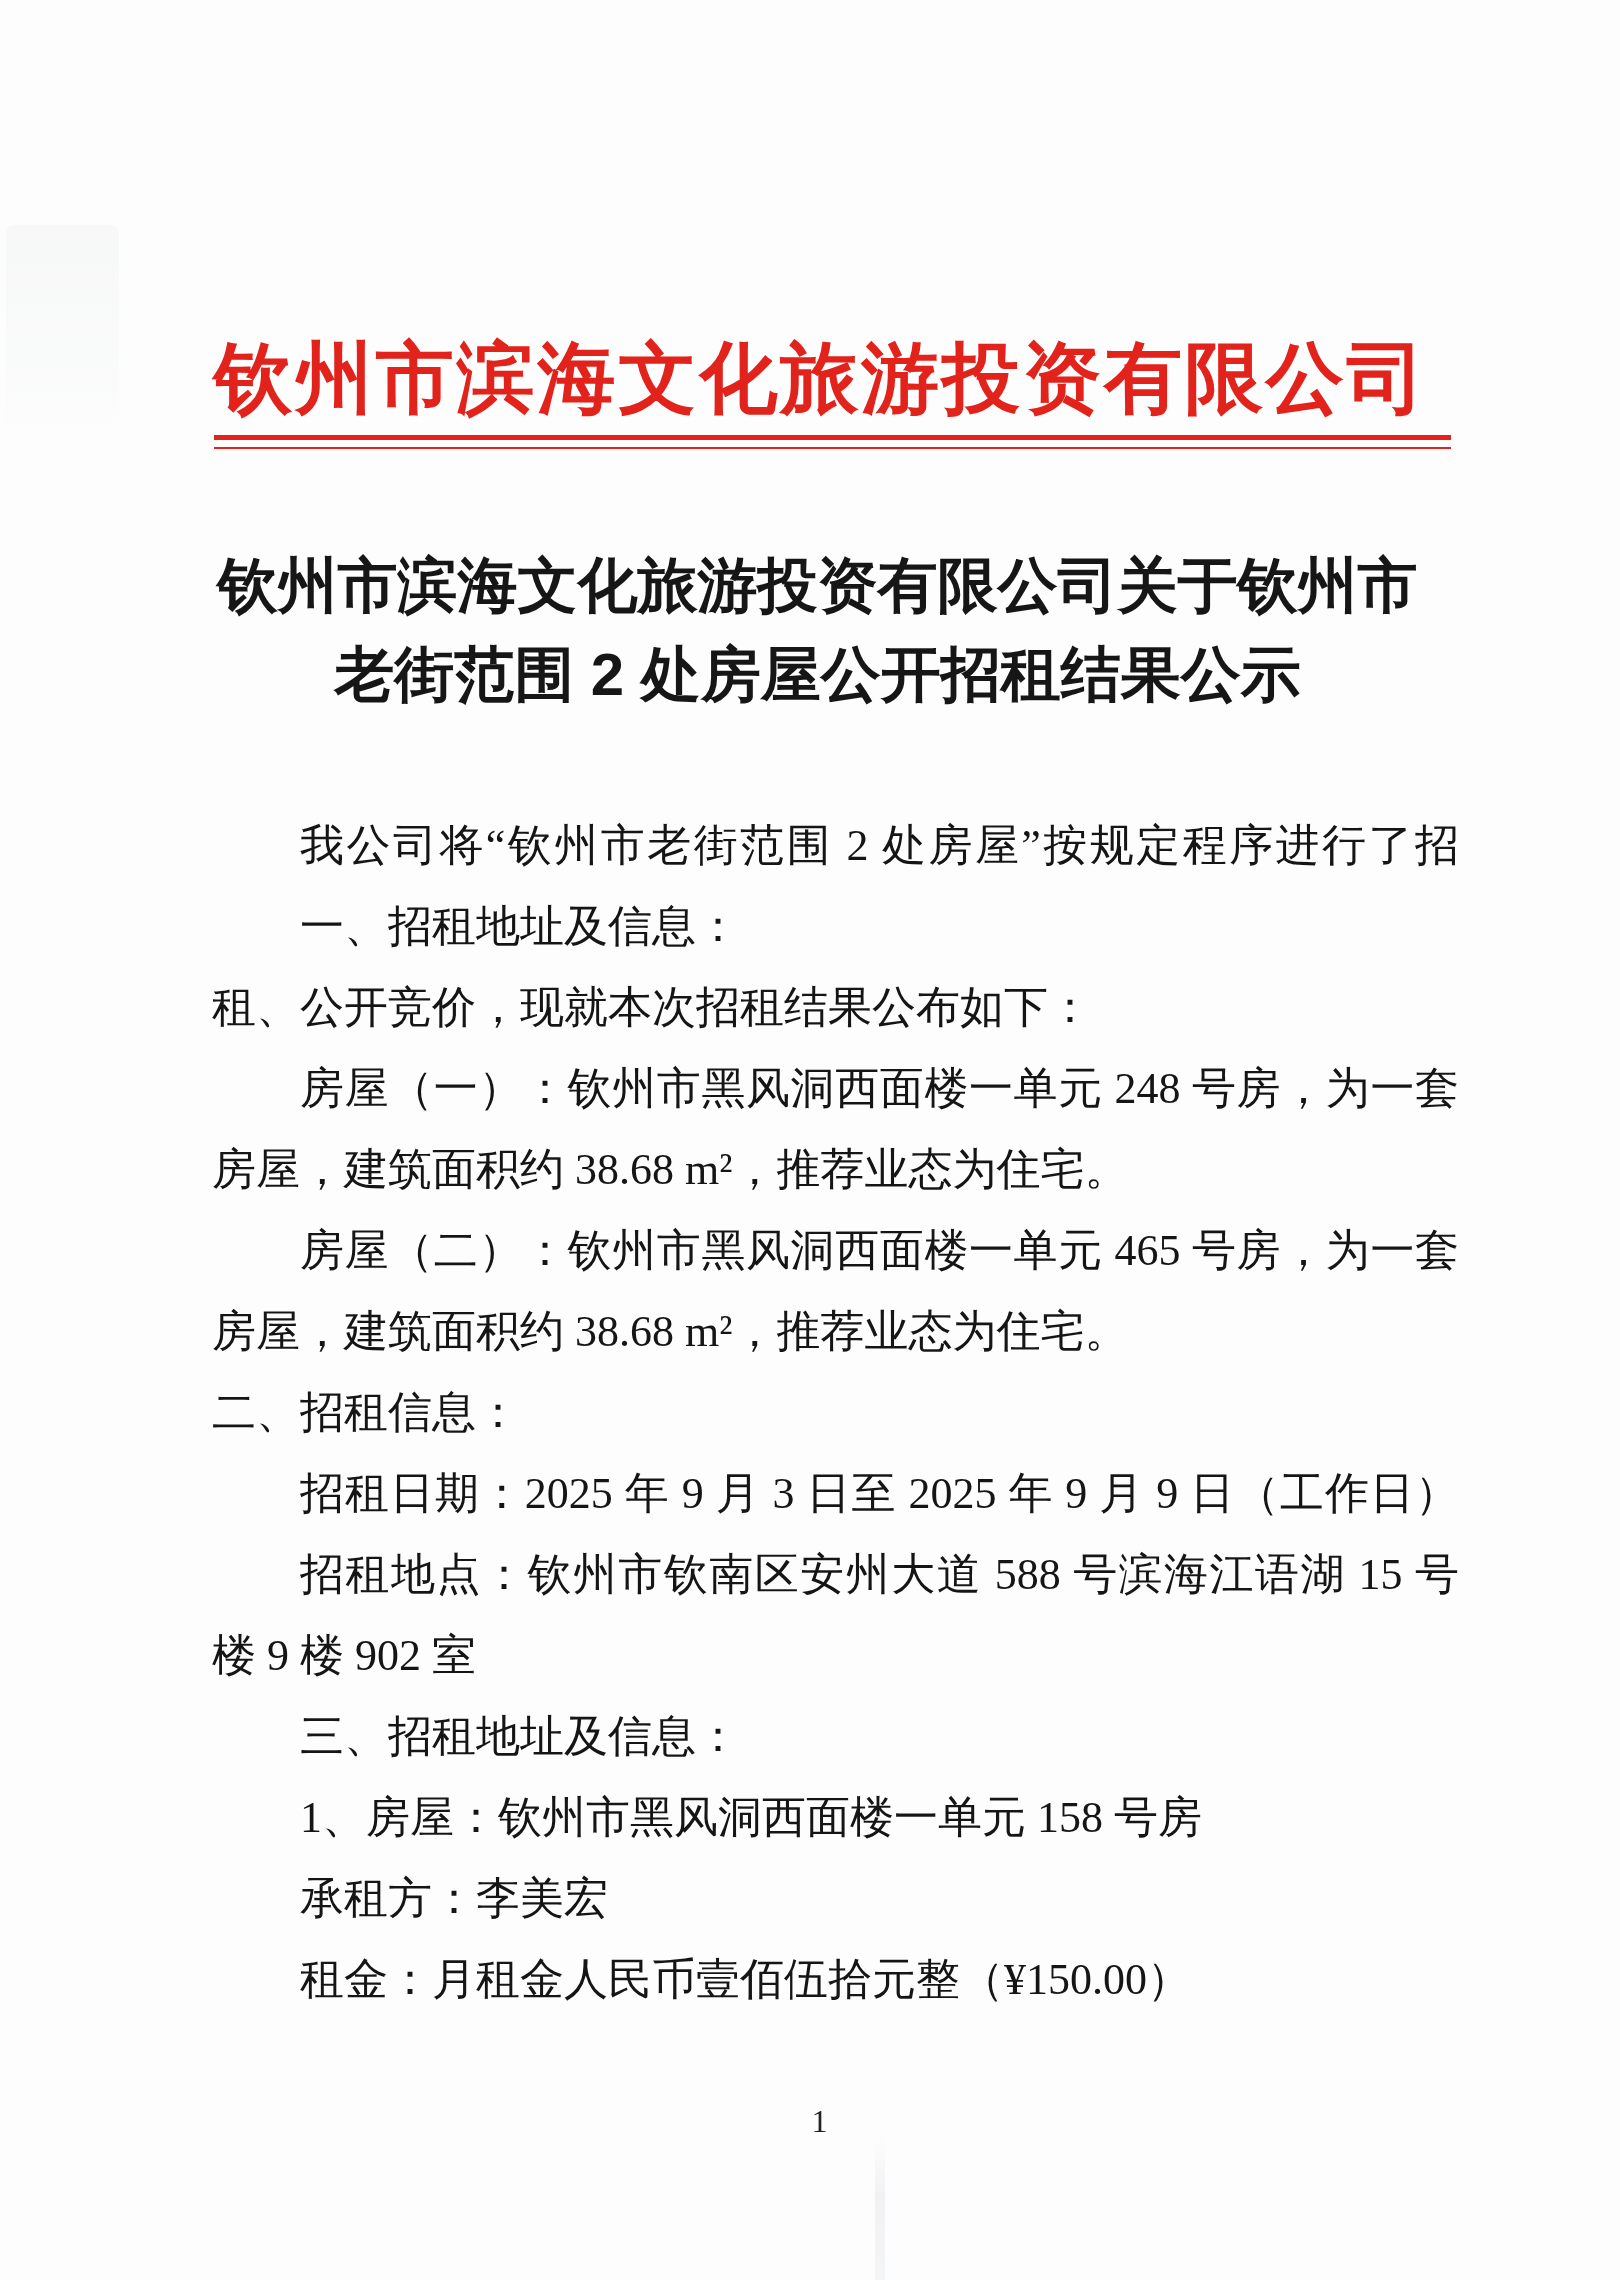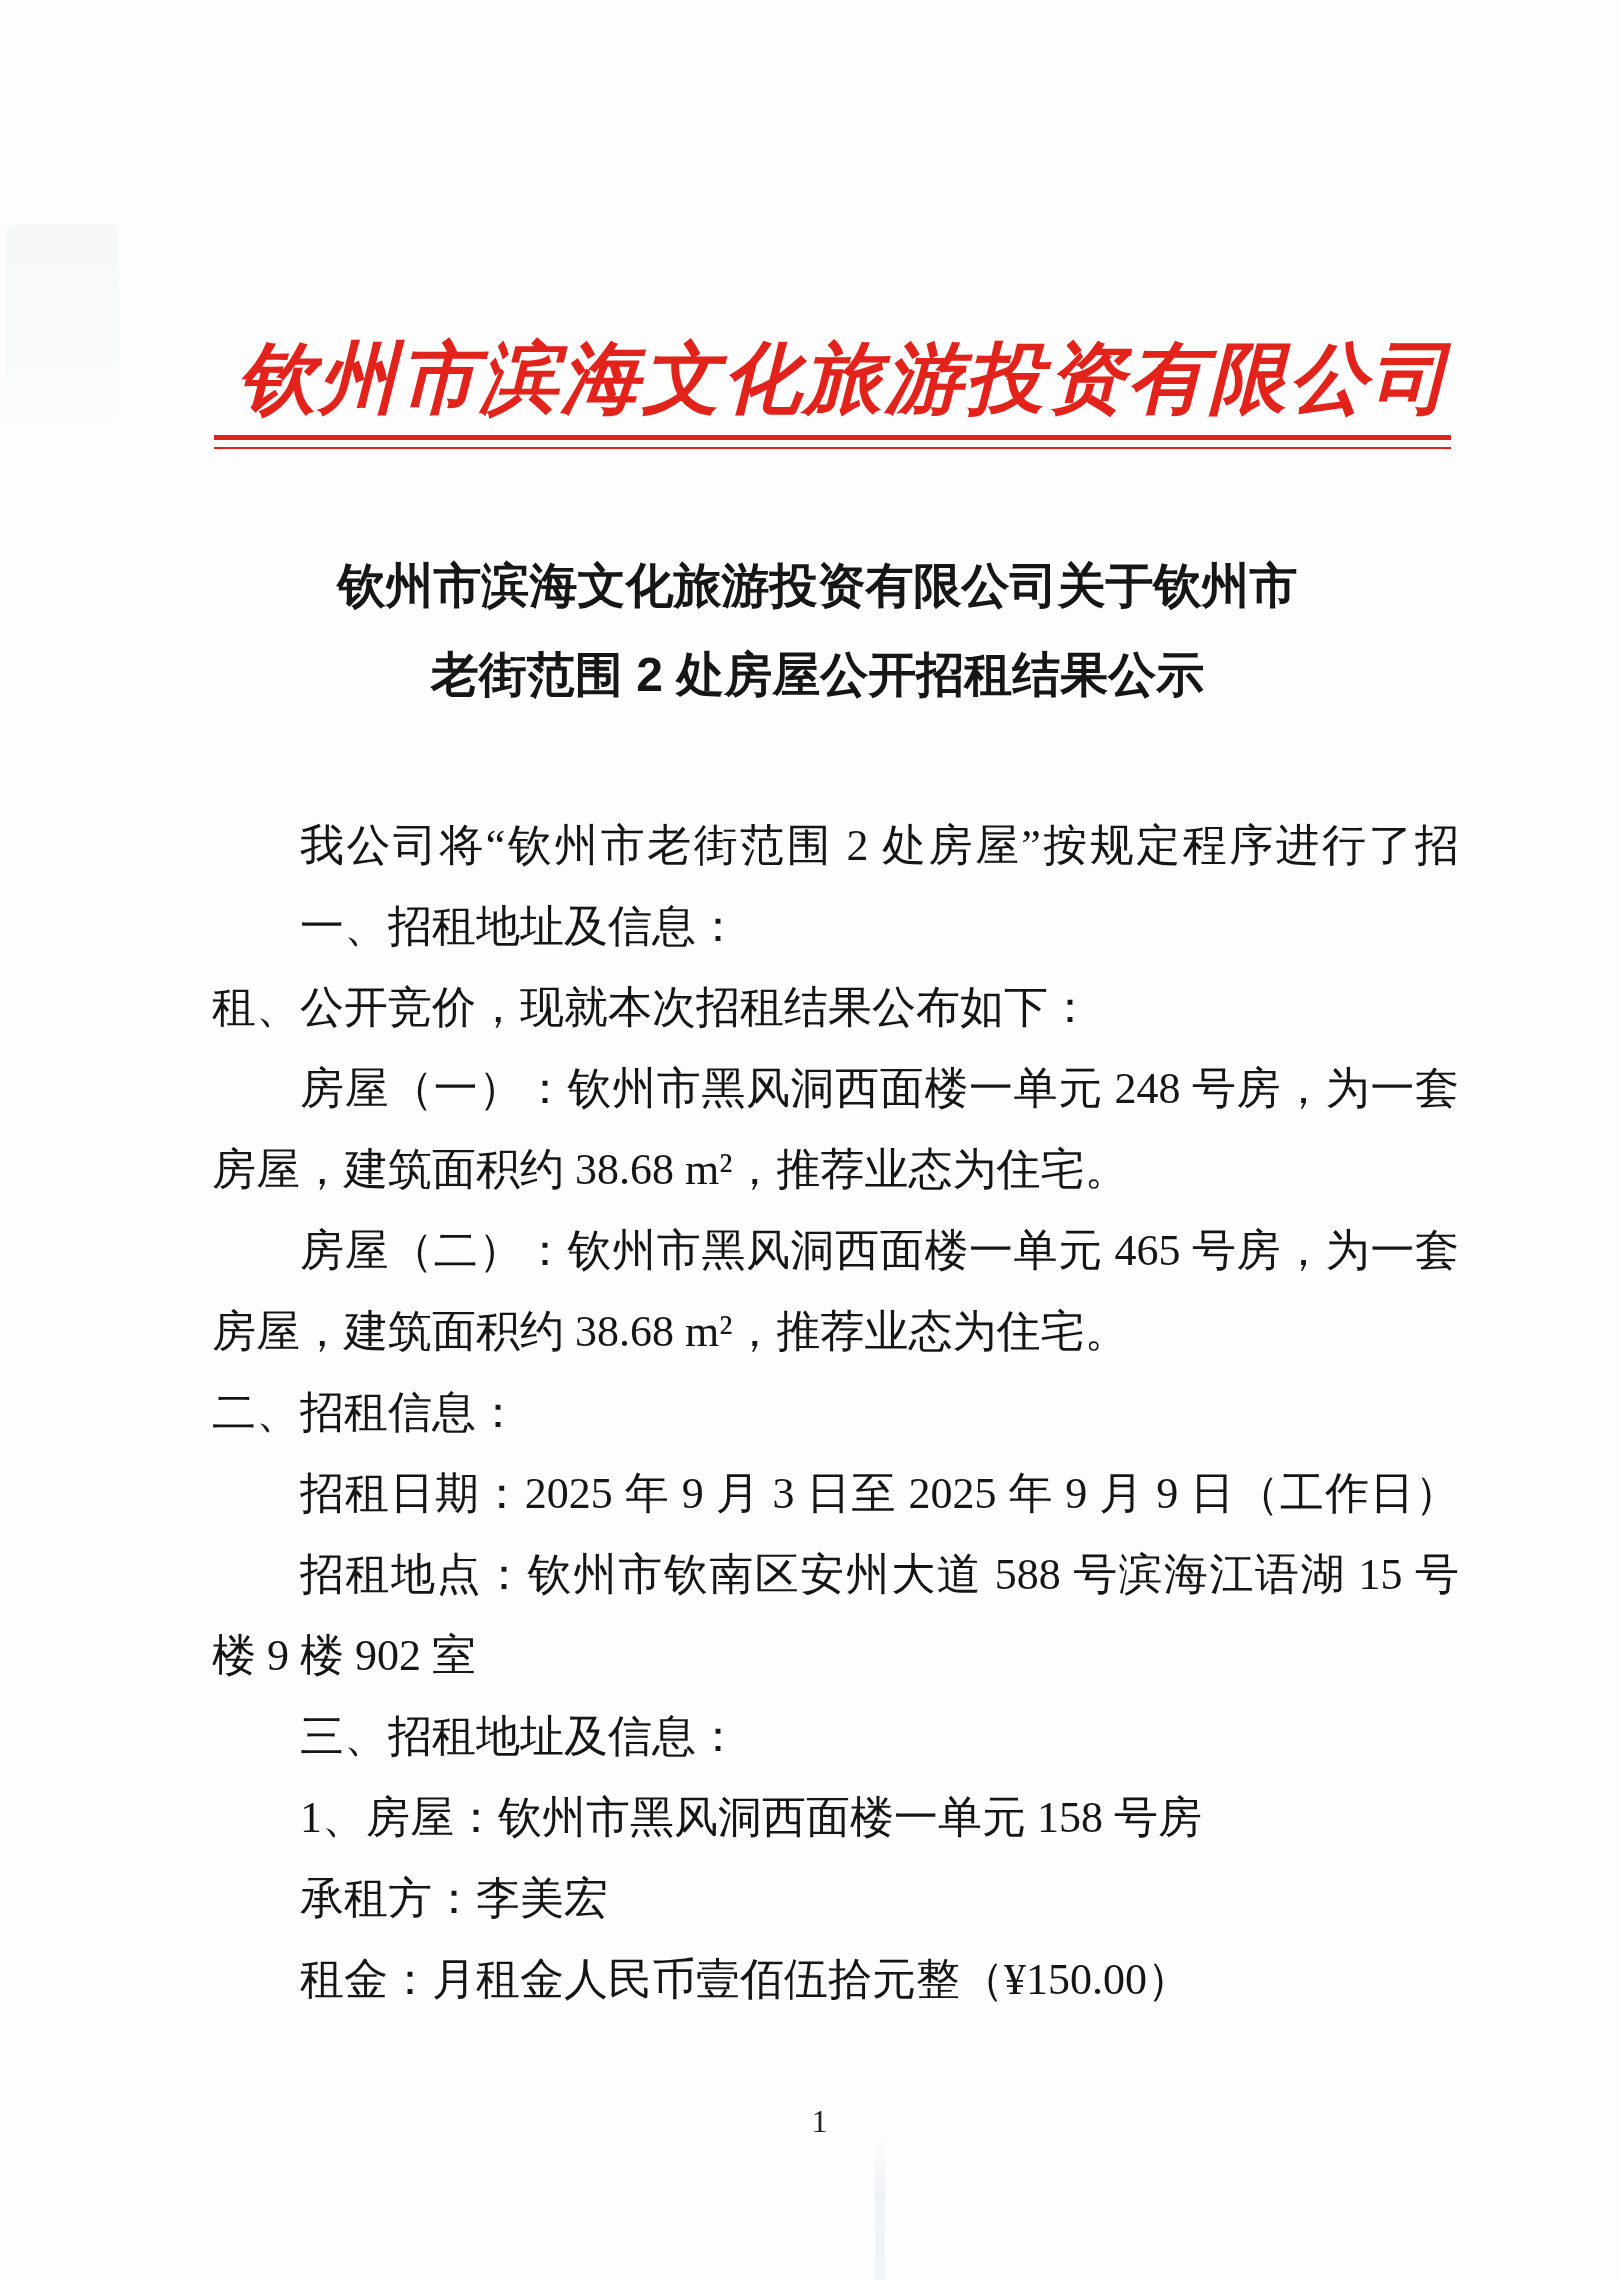--- a/index.html
+++ b/index.html
@@ -28,33 +28,32 @@
     opacity: .6;
   }
   .letterhead {
     position: absolute;
     top: 331px; left: 214px; width: 1237px;
     font-family: "Liberation Sans", "DejaVu Sans", sans-serif;
     font-weight: bold;
     font-size: 78px;
     line-height: 94px;
     letter-spacing: 2.9px;
-    text-align: right;
+    text-align: left;
     white-space: nowrap;
-    font-style: italic;
   }
   .rule { position: absolute; left: 214px; width: 1237px; }
   .rule-thick { top: 435px; height: 4.9px; }
   .rule-thin  { top: 447px; height: 2px; }
   .doc-title {
     position: absolute;
     top: 541px; left: 210px; width: 1215px;
     font-family: "Liberation Sans", "DejaVu Sans", sans-serif;
     font-weight: bold;
-    font-size: 48px;
+    font-size: 60px;
     line-height: 89px;
     text-align: center;
     color: #161616;
     margin: 0;
   }
   .doc-body {
     position: absolute;
     top: 805px; left: 212px; width: 1247px;
     font-size: 44px;
     line-height: 81px;

